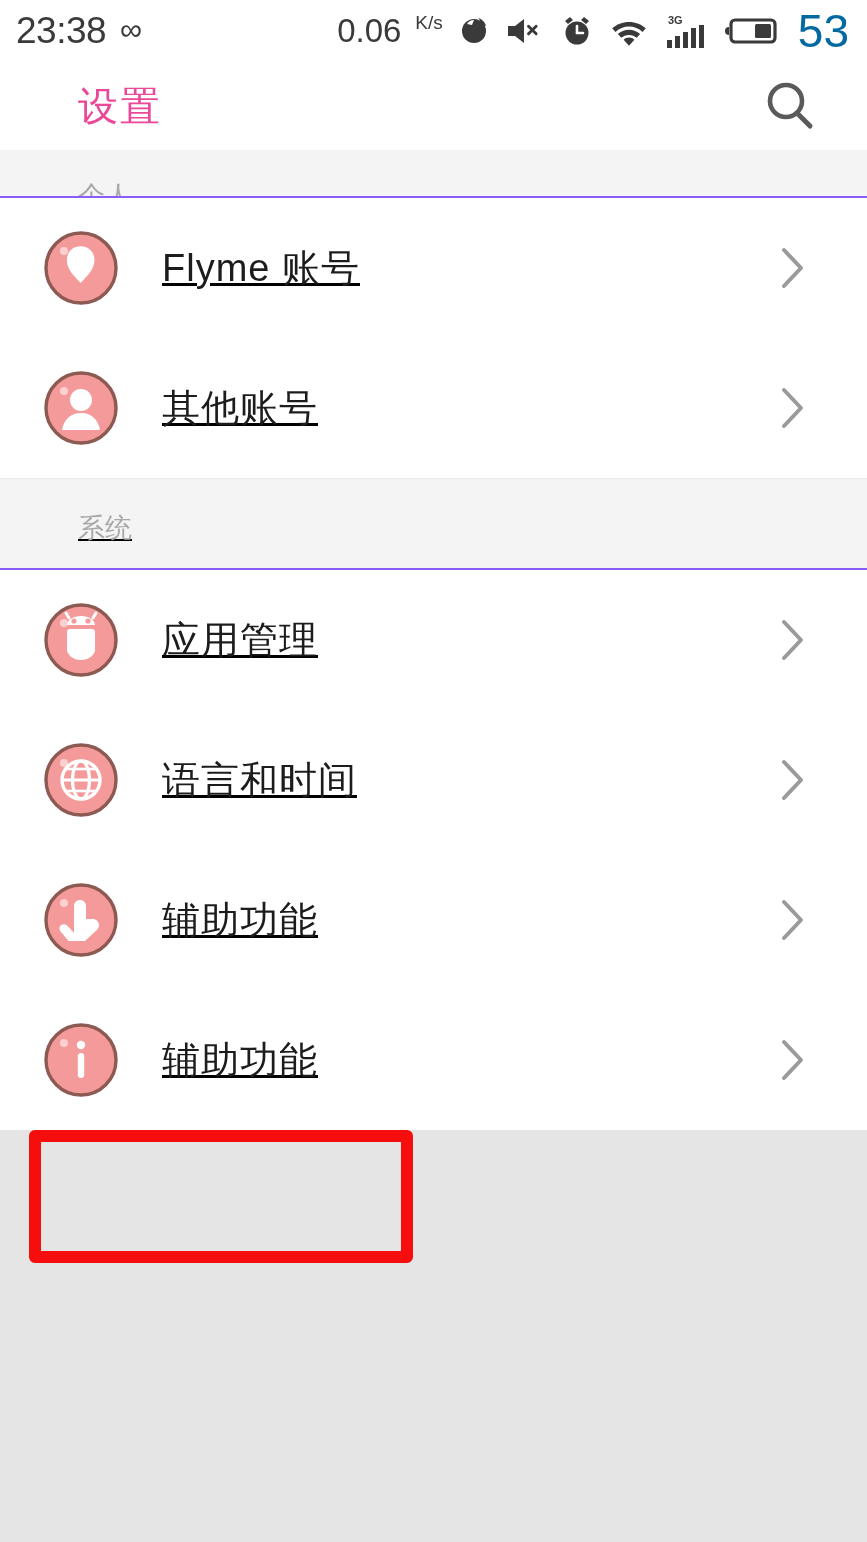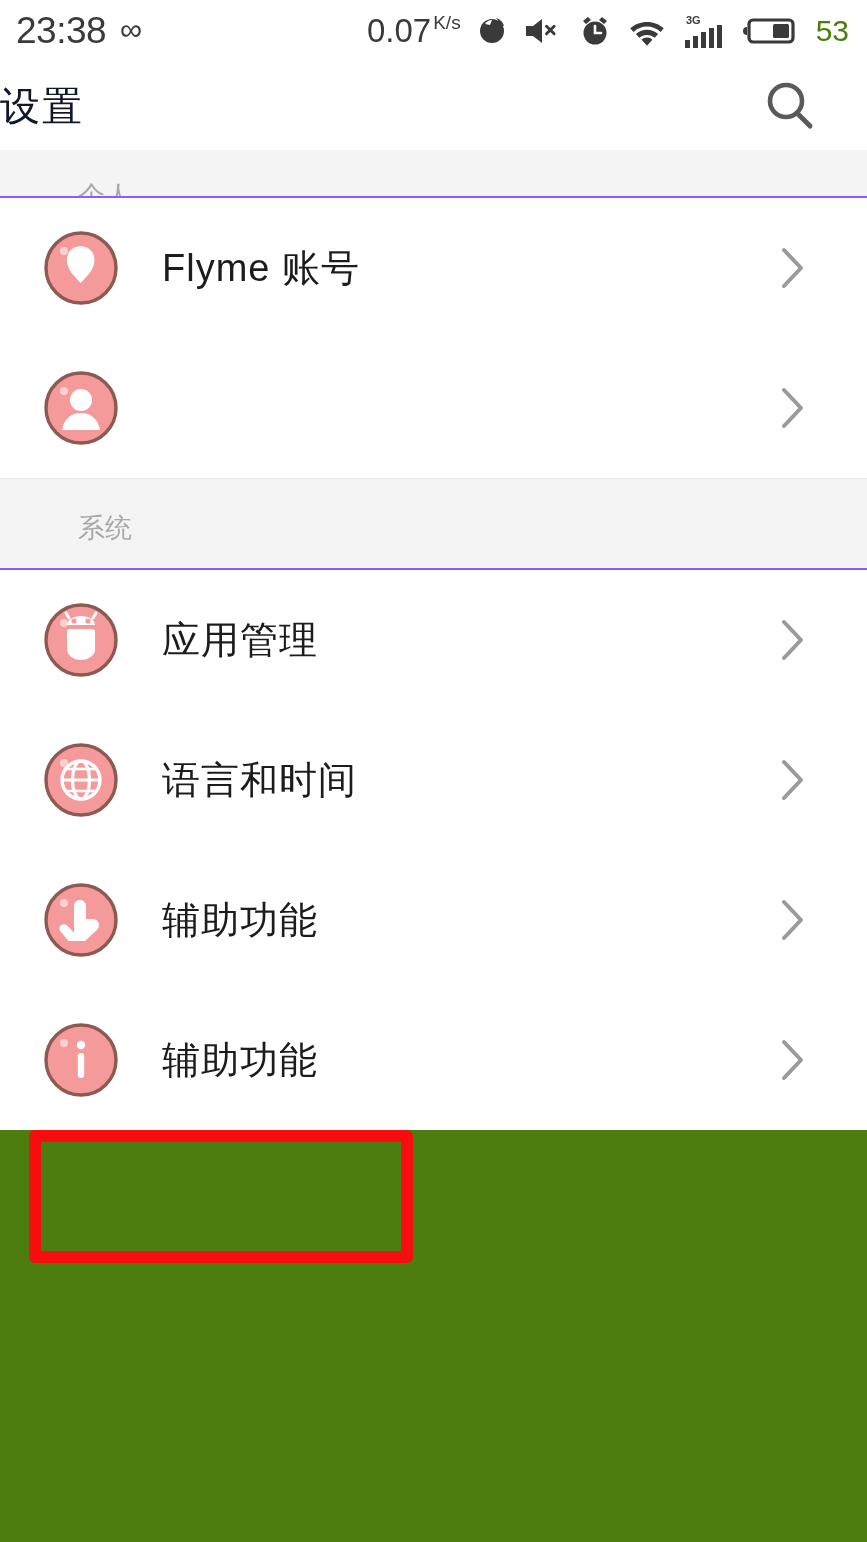--- a/index.html
+++ b/index.html
@@ -15,40 +15,40 @@
   .statusbar{
     position:relative; height:62px; width:100%;
     background:#ffffff; color:#3a3a3a;
     display:flex; align-items:center;gap:47px;
   }
   .sb-left{ display:flex; align-items:center; gap:14px; margin-left:16px; }
   .sb-time{ font-size:37px; font-weight:400; letter-spacing:-0.5px; color:#3a3a3a; }
   .sb-infinity{ font-size:31px; line-height:1; color:#3a3a3a; transform:translateY(-2px); }
   .sb-right{ display:flex; align-items:center; gap:15px; margin-left:auto; margin-right:18px; }
   .sb-speed{ font-size:33px; color:#3a3a3a; display:flex; align-items:flex-start; }
-  .sb-speed .unit{ font-size:19px; margin-left:2px; line-height:1.0; transform:translateY(1px);}
-  .sb-battnum{ font-size:30px; color:#4d7c0f; margin-left:2px;text-align:right;}
+  .sb-speed .unit{ font-size:19px; margin-left:14px; line-height:1.0; transform:translateY(1px);}
+  .sb-battnum{ font-size:46px; color:#0369a1; margin-left:2px;text-align:right;}
   .ic{ display:block; }
 
   
   .titlebar{
     height:88px; width:100%; background:#ffffff;
     display:flex; align-items:center; position:relative;
   }
   .title-text{
-    font-size:40px; color:#0f172a; font-weight:400; letter-spacing:2px;
+    margin-left:78px; font-size:40px; color:#ec4899; font-weight:400; letter-spacing:2px;
   }
   .search-btn{
     position:absolute; right:46px; top:50%; transform:translateY(-50%);
     width:62px; height:62px; display:flex; align-items:center; justify-content:center;
     cursor:pointer;
   }
 
   
-  .scroll{ position:relative; width:100%; height:calc(1542px - 62px - 88px); background:#4d7c0f; }
+  .scroll{ position:relative; width:100%; height:calc(1542px - 62px - 88px); background:#e5e5e5;text-decoration:underline; }
   .section-head{
     background:#f4f4f4; color:#a9a9a9; font-size:27px;
     padding-left:78px; display:flex; align-items:flex-end;
     border-top:1px solid #e8e8e8; border-bottom:2px solid #8b5cf6;
   }
   .section-head.clipped{ height:48px; padding-bottom:4px; overflow:hidden; border-top:none; }
   .section-head.clipped .lbl{ transform:translateY(22px); }
   .section-head.normal{ height:92px; padding-bottom:22px; }
 
   .row{
@@ -77,21 +77,21 @@
 
 <div id="app">
 
   <div class="statusbar">
     <div class="sb-left">
       <span class="sb-time">23:38</span>
       <span class="sb-infinity">∞</span>
     </div>
     <div class="sb-right">
       <span class="sb-speed">
-        <span>0.07</span>
+        <span>0.06</span>
         <span class="unit">
           <span>K</span>/<span>s</span>
         </span>
       </span>
 
       <svg class="ic" width="32" height="32" viewBox="0 0 32 32">
         <path d="M16 4a12 12 0 1 0 12 12 12 12 0 0 0-12-12z" fill="#3a3a3a"></path>
         <path d="M20 3c4 1 7 4 8 8l-4-1c-1-3-2-5-4-7z" fill="#3a3a3a"></path>
         <path d="M9 9a9 9 0 0 1 7-4l-2 5z" fill="#ffffff"></path>
       </svg>
@@ -165,20 +165,21 @@
 
     <div class="row">
       <span class="row-icon">
         <svg width="78" height="78" viewBox="0 0 78 78">
           <circle cx="39" cy="39" r="35" fill="#f59a9a" stroke="#8c5a52" stroke-width="3.4"></circle>
           <circle cx="22" cy="22" r="4" fill="#fdd0d0"></circle>
           <circle cx="39" cy="31" r="11" fill="#ffffff"></circle>
           <path d="M20 61c2-11 9-17 19-17s17 6 19 17z" fill="#ffffff"></path>
         </svg>
       </span>
+      <span class="row-label">其他账号</span>
       <span class="chev">
         <svg width="24" height="42" viewBox="0 0 24 42">
             <path d="M3 3l17 18-17 18" fill="none" stroke="#9a9a9a" stroke-width="4" stroke-linecap="round" stroke-linejoin="round"></path>
           </svg>
       </span>
     </div>
 
 
 
     <div class="section-head normal">

